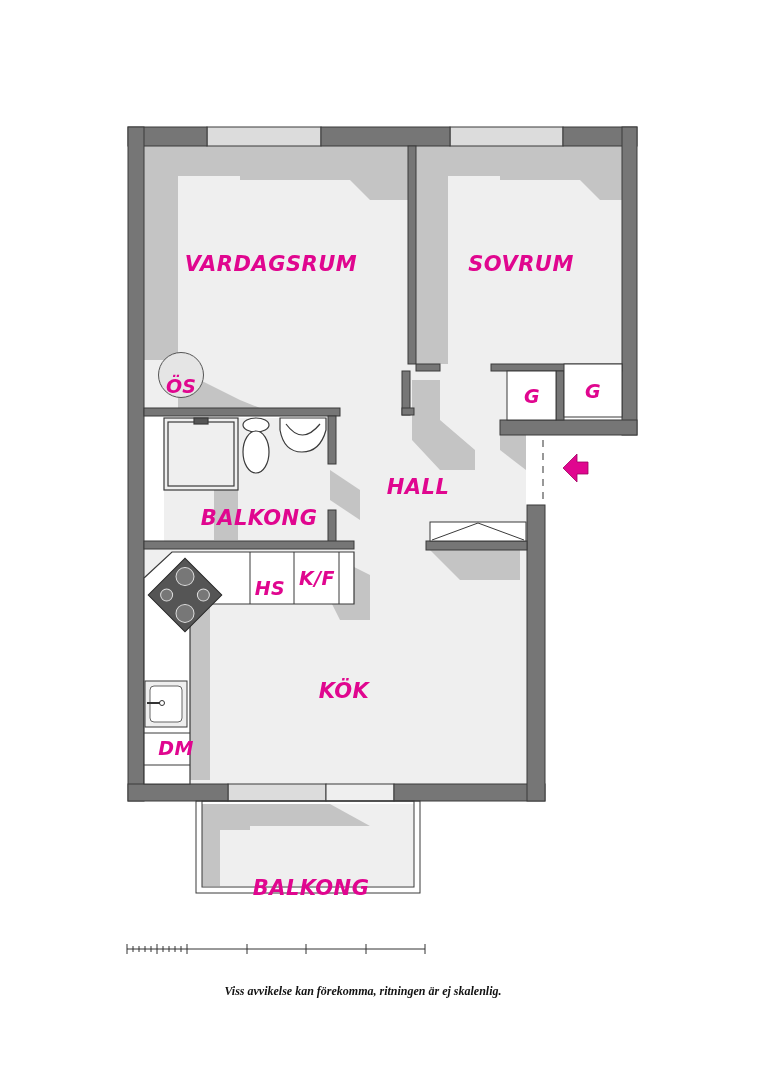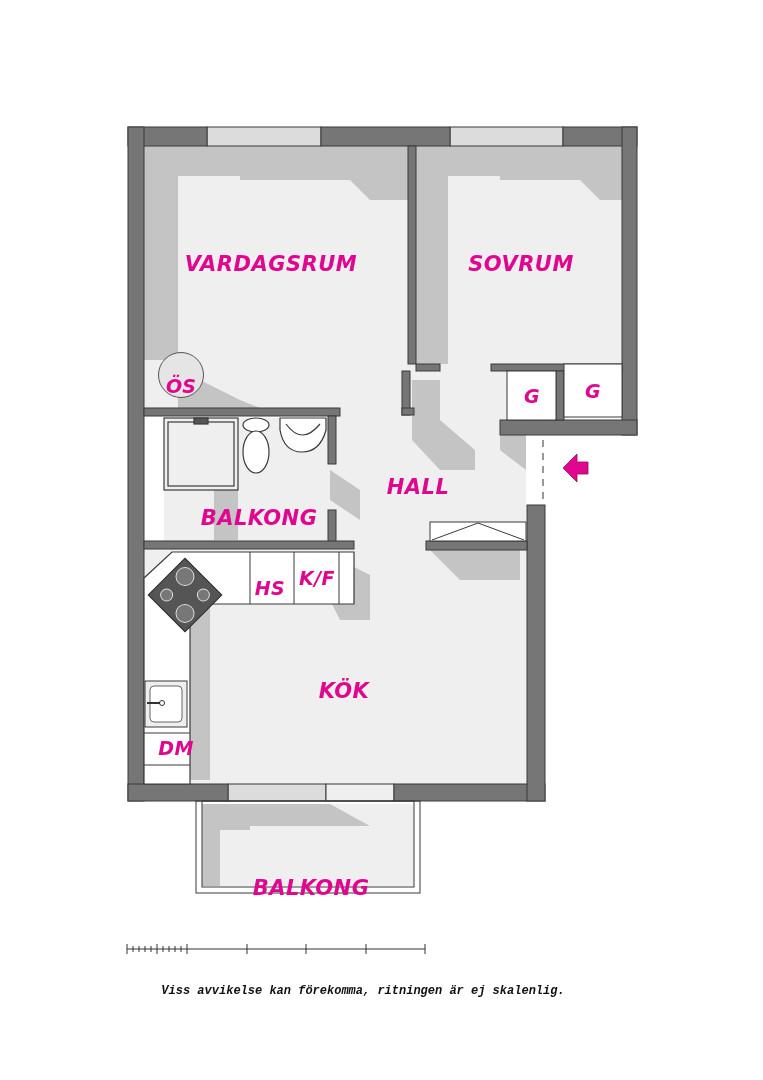--- a/index.html
+++ b/index.html
@@ -12,21 +12,21 @@
   }
   .room-label.small { font-size: 19px; }
   .os-badge {
     position: absolute; width: 44px; height: 44px; border-radius: 50%;
     background: #e5e5e5; border: 1px solid #555; transform: translate(-50%, -50%);
     display: flex; align-items: flex-end; justify-content: center;
   }
   .os-badge span { color: #e0068f; font-weight: bold; font-style: italic; font-size: 19px; }
   .disclaimer {
     position: absolute; left: 363px; top: 984px; transform: translateX(-50%);
-    font-family: Liberation Mono, monospace; font-weight: bold; font-style: italic;
+    font-family: Liberation Serif, serif; font-weight: bold; font-style: italic;
     font-size: 12px; color: #111; white-space: nowrap;
   }
 </style>
 </head>
 <body>
 
 <svg id="plan" viewBox="0 0 763 1080" xmlns="http://www.w3.org/2000/svg">
 
   <g fill="#efefef">
     <rect x="144" y="146" width="264" height="262"></rect>

